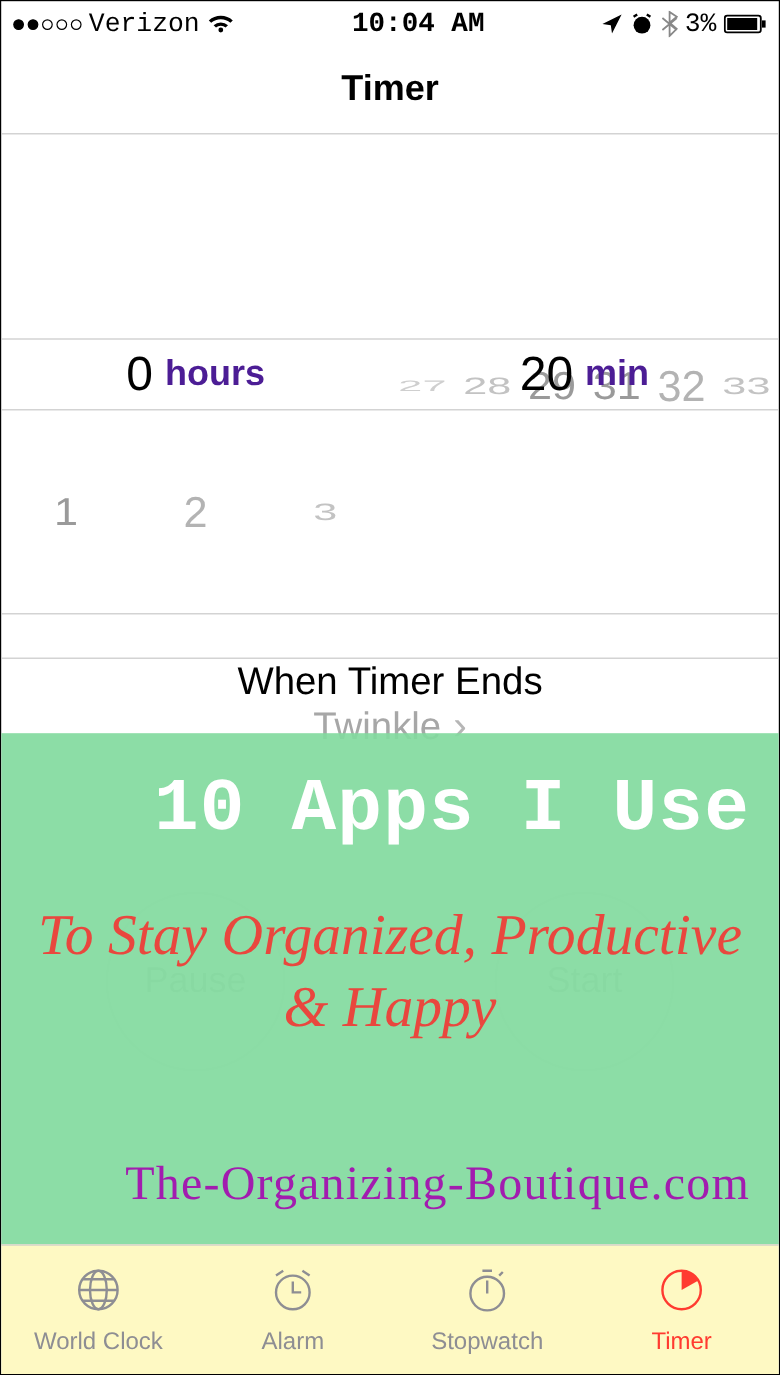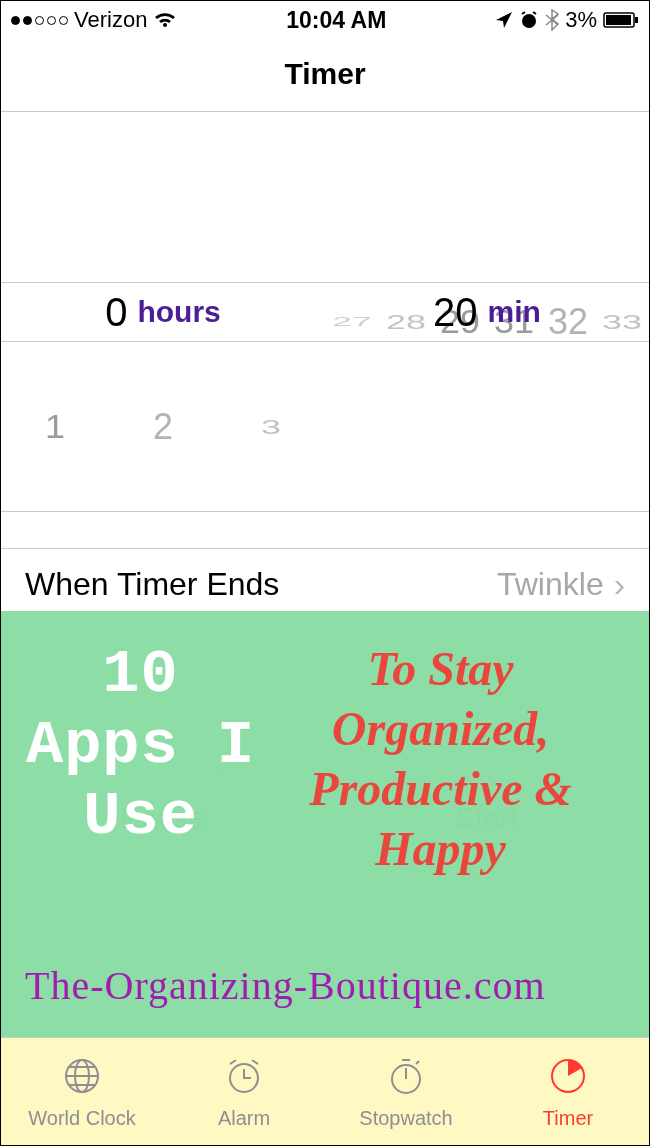--- a/index.html
+++ b/index.html
@@ -15,20 +15,21 @@
   
   .status-bar {
     height: 38px;
     display: flex;
     align-items: center;
     justify-content: space-between;
     padding: 0 10px;
     font-size: 22px;
     font-weight: 500;
     color: #000;
+    font-family: Liberation Mono, monospace;
   }
   .status-left, .status-right { display: flex; align-items: center; gap: 6px; }
   .signal-dots { display: flex; gap: 3px; align-items: center; }
   .dot { width: 9px; height: 9px; border-radius: 50%; border: 1.5px solid #000; }
   .dot.filled { background: #000; }
   .wifi-icon svg, .loc-icon svg, .alarm-icon svg, .bt-icon svg, .battery-icon svg { display: block; }
   .status-center { font-weight: 600; font-size: 23px; }
   .status-right .pct { font-size: 22px; }
   
   .nav-title {
@@ -92,53 +93,54 @@
   .sel-unit { font-size: 30px; font-weight: 600; color: #4c1d95; }
   .hours-col .picker-stack { padding-top: 230px; }
   .mins-col  .picker-stack { padding-top: 20px; }
   
   .wte-row {
     margin-top: 36px;
     border-top: 1px solid #c9c9c9;
     height: 72px;
     display: flex;
     align-items: center;
-    justify-content: space-between;
     padding: 0 24px 0 24px;
     font-size: 32px;
+    flex-direction: column;
   }
   .wte-label { color: #000; }
   .wte-right { display: flex; align-items: center; gap: 10px; color: #a7a7a7; }
   .chev { color: #b6b6b6; font-size: 34px; }
   
   .overlay {
     position: absolute;
     left: 0; right: 0;
     top: 610px;
     bottom: 108px;
     background: rgba(130, 218, 158, 0.92);
     display: flex;
-    align-items: flex-start;
+    flex-direction: column;
+    align-items: flex-end;
     padding: 28px 24px 12px;
   }
   .ov-title {
     font-family: "Courier New", Courier, monospace;
     font-weight: 700;
     color: #fff;
     font-size: 62px;
     letter-spacing: 1px;
     text-align: center;
     margin-bottom: 40px;
   }
   .ov-sub {
     font-family: Georgia, "Times New Roman", serif;
     font-style: italic;
     color: #e9473e;
     font-size: 48px;
-    font-weight: 700;
+    font-weight: 400;
     text-align: center;
     line-height: 1.25;
   }
   .ov-link {
     position: absolute;
     bottom: 28px;
     font-family: "Brush Script MT", cursive;
     font-size: 40px;
     color: #a21caf;
     letter-spacing: 1px;

